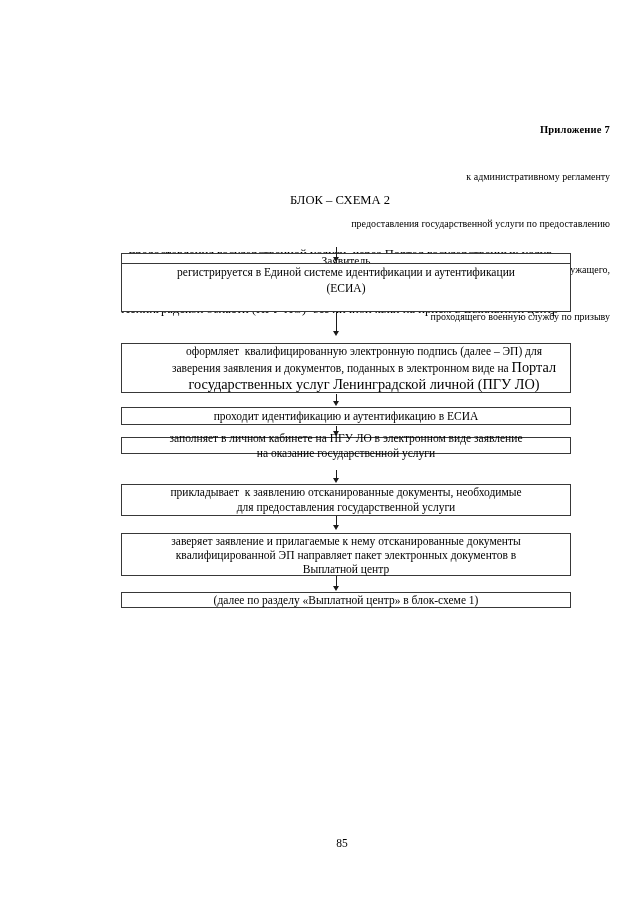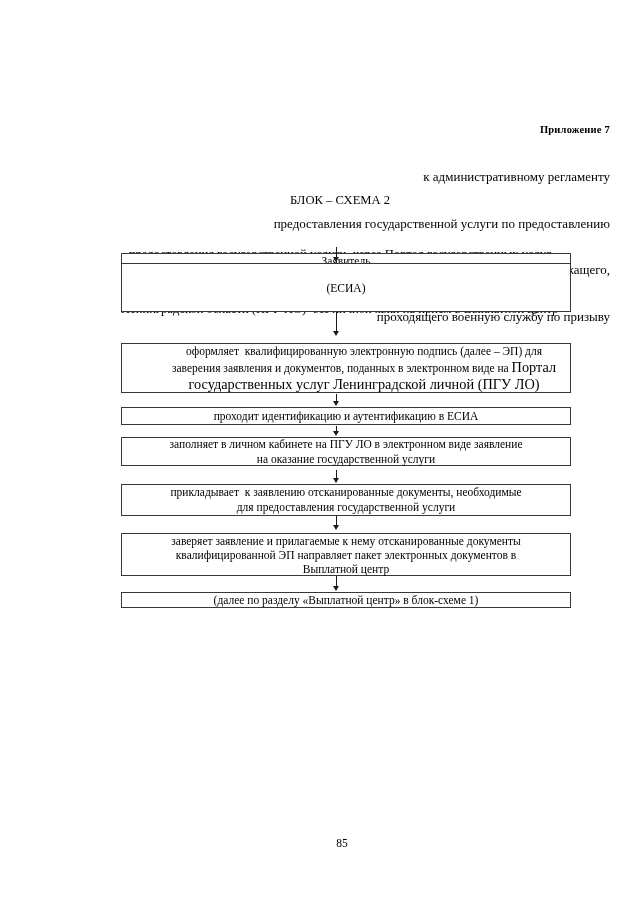--- a/index.html
+++ b/index.html
@@ -4,42 +4,42 @@
 <style>
   html,body { margin:0; padding:0; background:#ffffff; }
   .page {
     position:relative; width:640px; height:905px; background:#ffffff;
     font-family:"Liberation Serif","DejaVu Serif",serif; color:#000;
     overflow:hidden;
   }
   
   .appendix-note { position:absolute; top:87px; right:30px; text-align:right; white-space:pre-wrap; }
   .appendix-note .hn-title { font-weight:bold; font-size:10.5px; line-height:13px; letter-spacing:0.2px; }
-  .appendix-note .hn-line { font-size:13px; line-height:10.6px; }
+  .appendix-note .hn-line { font-size:10px; line-height:10.6px; }
 
   
   .schema-title { position:absolute; top:155px; left:60px; width:560px; text-align:center; white-space:pre-wrap; }
   .schema-title .t-line { font-size:12.6px; line-height:18.3px; }
 
   
   .box {
     position:absolute; left:121px; width:450px; box-sizing:border-box;
     border:1px solid #383838; background:#fff;
     display:flex; align-items:center; justify-content:center;
   }
   .box-text { width:100%; text-align:center; font-size:11.5px; line-height:15px; white-space:pre-wrap; }
   .box-text .lg { font-size:14.3px; }
 
   #b1 { top:230px; height:16px;margin-top:23px; }
   #b2 { top:263px; height:49px; align-items:flex-start; }
   #b2 .box-text { line-height:15.5px; padding-top:1px; }
   #b3 { top:343px; height:50px;padding-left:36px; }
   #b3 .box-text { line-height:16.3px; }
   #b4 { top:407px; height:18px;justify-content:center; }
-  #b5 { top:437px; height:29px; }
+  #b5 { top:437px; height:17px; }
   #b6 { top:484px; height:32px; }
   #b7 { top:533px; height:43px; }
   #b7 .box-text { line-height:14px; }
   #b8 { top:592px; height:16px; }
 
   
   .arrow { position:absolute; left:333px; width:7px; }
   .arrow::before { content:""; position:absolute; left:3px; top:0; bottom:4px; width:1px; background:#1a1a1a; }
   .arrow::after {
     content:""; position:absolute; left:0; bottom:0; width:0; height:0;
@@ -74,21 +74,21 @@
     <div class="t-line">предоставления государственной услуги  через Портал государственных услуг</div>
     <div class="t-line">Ленинградской области (ПГУ ЛО)  без личной явки на приём в Выплатной центр</div>
   </div>
 
   <div class="box" id="b1">
     <div class="box-text"><span>Заявитель</span></div>
   </div>
   <div class="arrow" id="a1"></div>
 
   <div class="box" id="b2">
-    <div class="box-text"><br><span>(ЕСИА)</span></div>
+    <div class="box-text"><span>регистрируется в Единой системе идентификации и аутентификации</span><br><span>(ЕСИА)</span></div>
   </div>
   <div class="arrow" id="a2"></div>
 
   <div class="box" id="b3">
     <div class="box-text"><span>оформляет  квалифицированную электронную подпись (далее – ЭП) для</span><br><span>заверения заявления и документов, поданных в электронном виде на </span><span class="lg">Портал</span><br><span class="lg">государственных услуг Ленинградской личной (ПГУ ЛО)</span></div>
   </div>
   <div class="arrow" id="a3"></div>
 
   <div class="box" id="b4">
     <div class="box-text"><span>проходит идентификацию и аутентификацию в ЕСИА</span></div>

